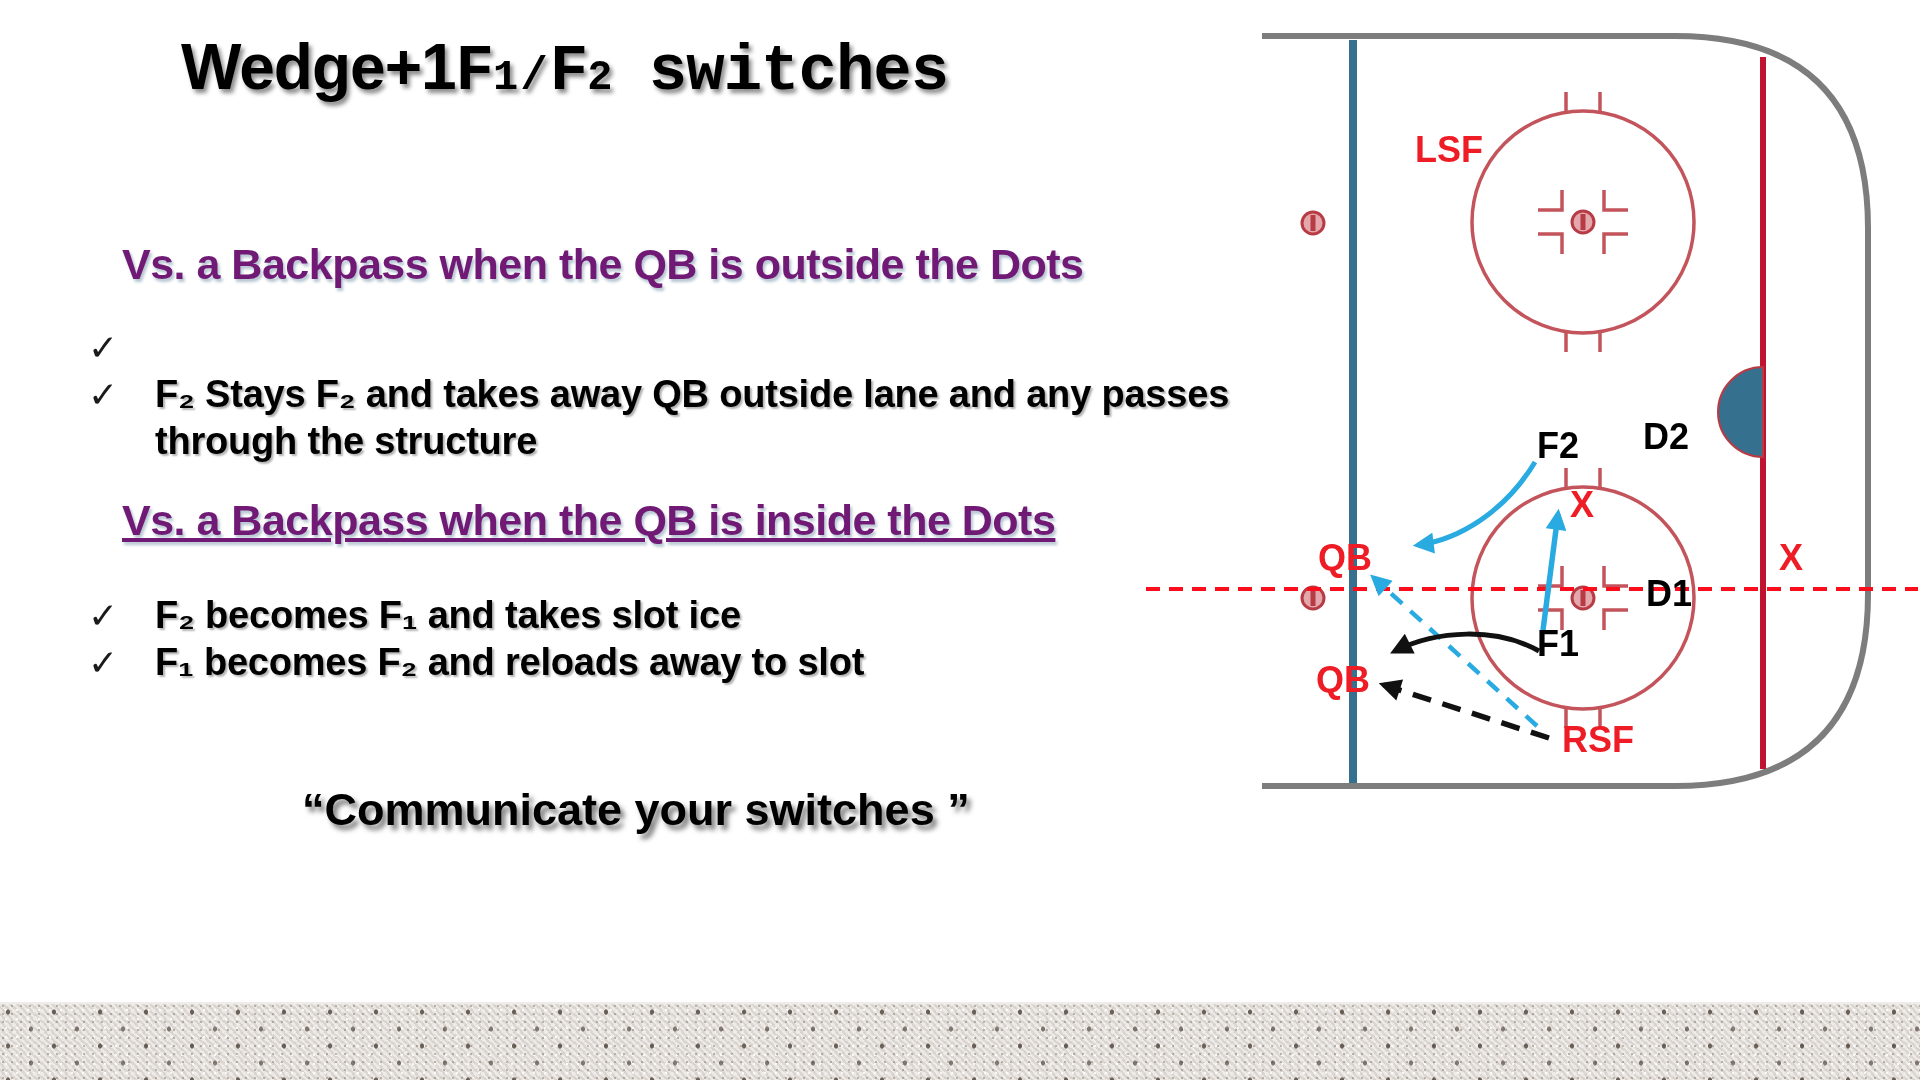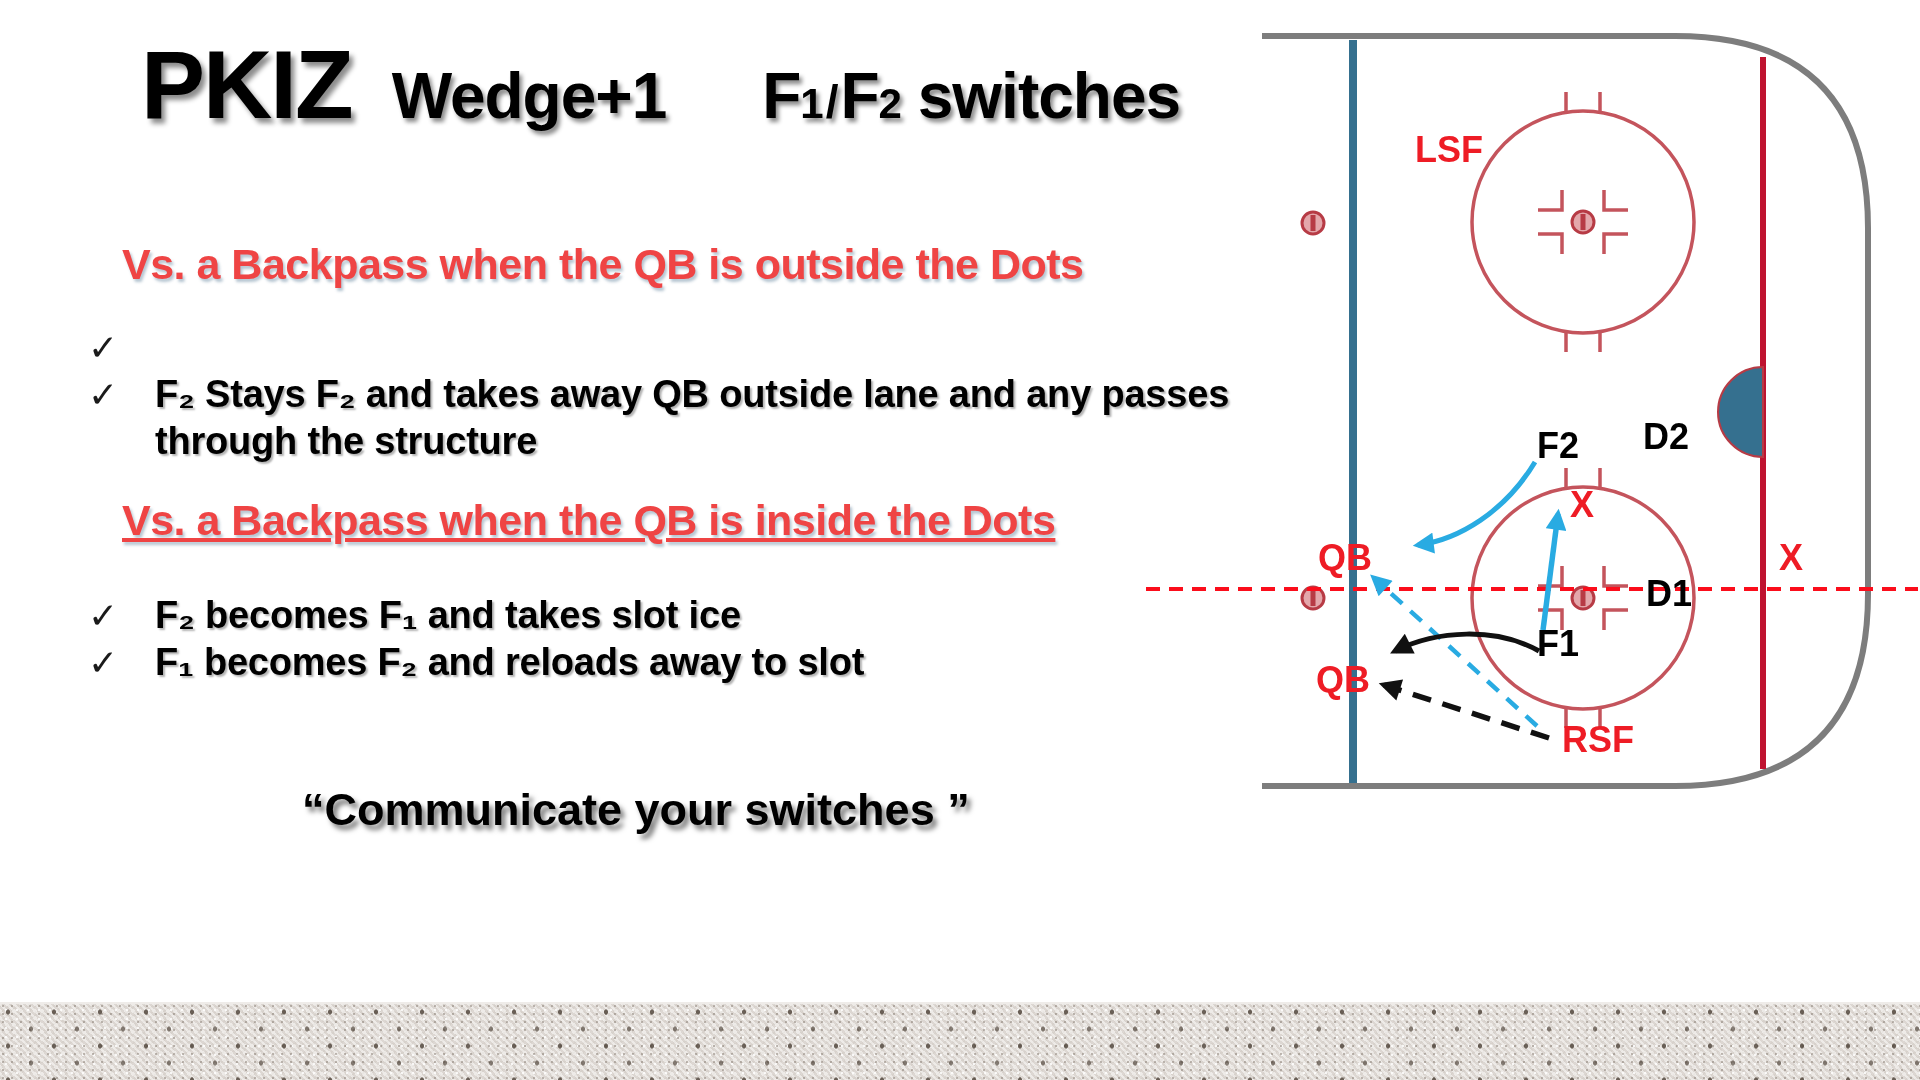--- a/index.html
+++ b/index.html
@@ -4,25 +4,25 @@
 <style>
   html,body{margin:0;padding:0;background:#fff;}
   .canvas{
     position:relative;width:1920px;height:1080px;overflow:hidden;background:#ffffff;
     font-family:"Liberation Sans","DejaVu Sans",sans-serif;color:#000;
   }
   
   .title-row{position:absolute;left:141px;top:30px;display:flex;align-items:baseline;white-space:nowrap;}
   .t-main{font-size:96px;font-weight:800;letter-spacing:-2px;text-shadow:4px 5px 5px rgba(0,0,0,.45);}
   .t-sub{font-size:64px;font-weight:800;margin-left:40px;letter-spacing:-1px;text-shadow:3px 4px 4px rgba(0,0,0,.45);}
-  .t-right{font-size:64px;font-weight:800;margin-left:96px;letter-spacing:-1px;text-shadow:3px 4px 4px rgba(0,0,0,.45);}
+  .t-right{font-size:64px;font-weight:800;letter-spacing:-1px;text-shadow:3px 4px 4px rgba(0,0,0,.45);font-family:Liberation Mono, monospace;}
   .t-dig{font-size:42px;}
   .t-slash{font-size:46px;padding:0 3px;}
   
-  .heading{position:absolute;left:122px;font-size:43px;font-weight:800;color:#ef4444;
+  .heading{position:absolute;left:122px;font-size:43px;font-weight:800;color:#701a75;
     letter-spacing:-0.5px;white-space:nowrap;text-shadow:2px 3px 3px rgba(70,110,140,.40);}
   .h-outside{top:240px;}
   .h-inside{top:496px;text-decoration:underline;}
   
   .bullets{position:absolute;left:86px;width:1250px;font-size:38px;font-weight:800;line-height:47px;
     text-shadow:2px 2px 2px rgba(0,0,0,.30);}
   .b-outside{top:324px;}
   .b-inside{top:592px;}
   .row{display:flex;align-items:flex-start;}
   .chk{flex:none;width:67px;font-size:36px;font-weight:400;text-shadow:none;color:#1a1a1a;padding-left:2px;}
@@ -47,21 +47,20 @@
     background-size:46px 34px,46px 34px,9px 8px,11px 9px,7px 7px,9px 9px;
     border-top:2px solid #efece9;
   }
 </style>
 </head>
 <body>
 
 <div class="canvas">
 
   <div class="title-row">
-    <span class="t-main">PKIZ</span>
     <span class="t-sub">Wedge+1</span>
     <span class="t-right"><span>F</span><span class="t-dig">1</span><span class="t-slash">/</span><span>F</span><span class="t-dig">2</span><span> switches</span></span>
   </div>
 
   <div class="heading h-outside">Vs. a Backpass when the QB is outside the Dots</div>
   <div class="bullets b-outside">
     <div class="row">
       <span class="chk">✓</span>
     </div>
     <div class="row">

